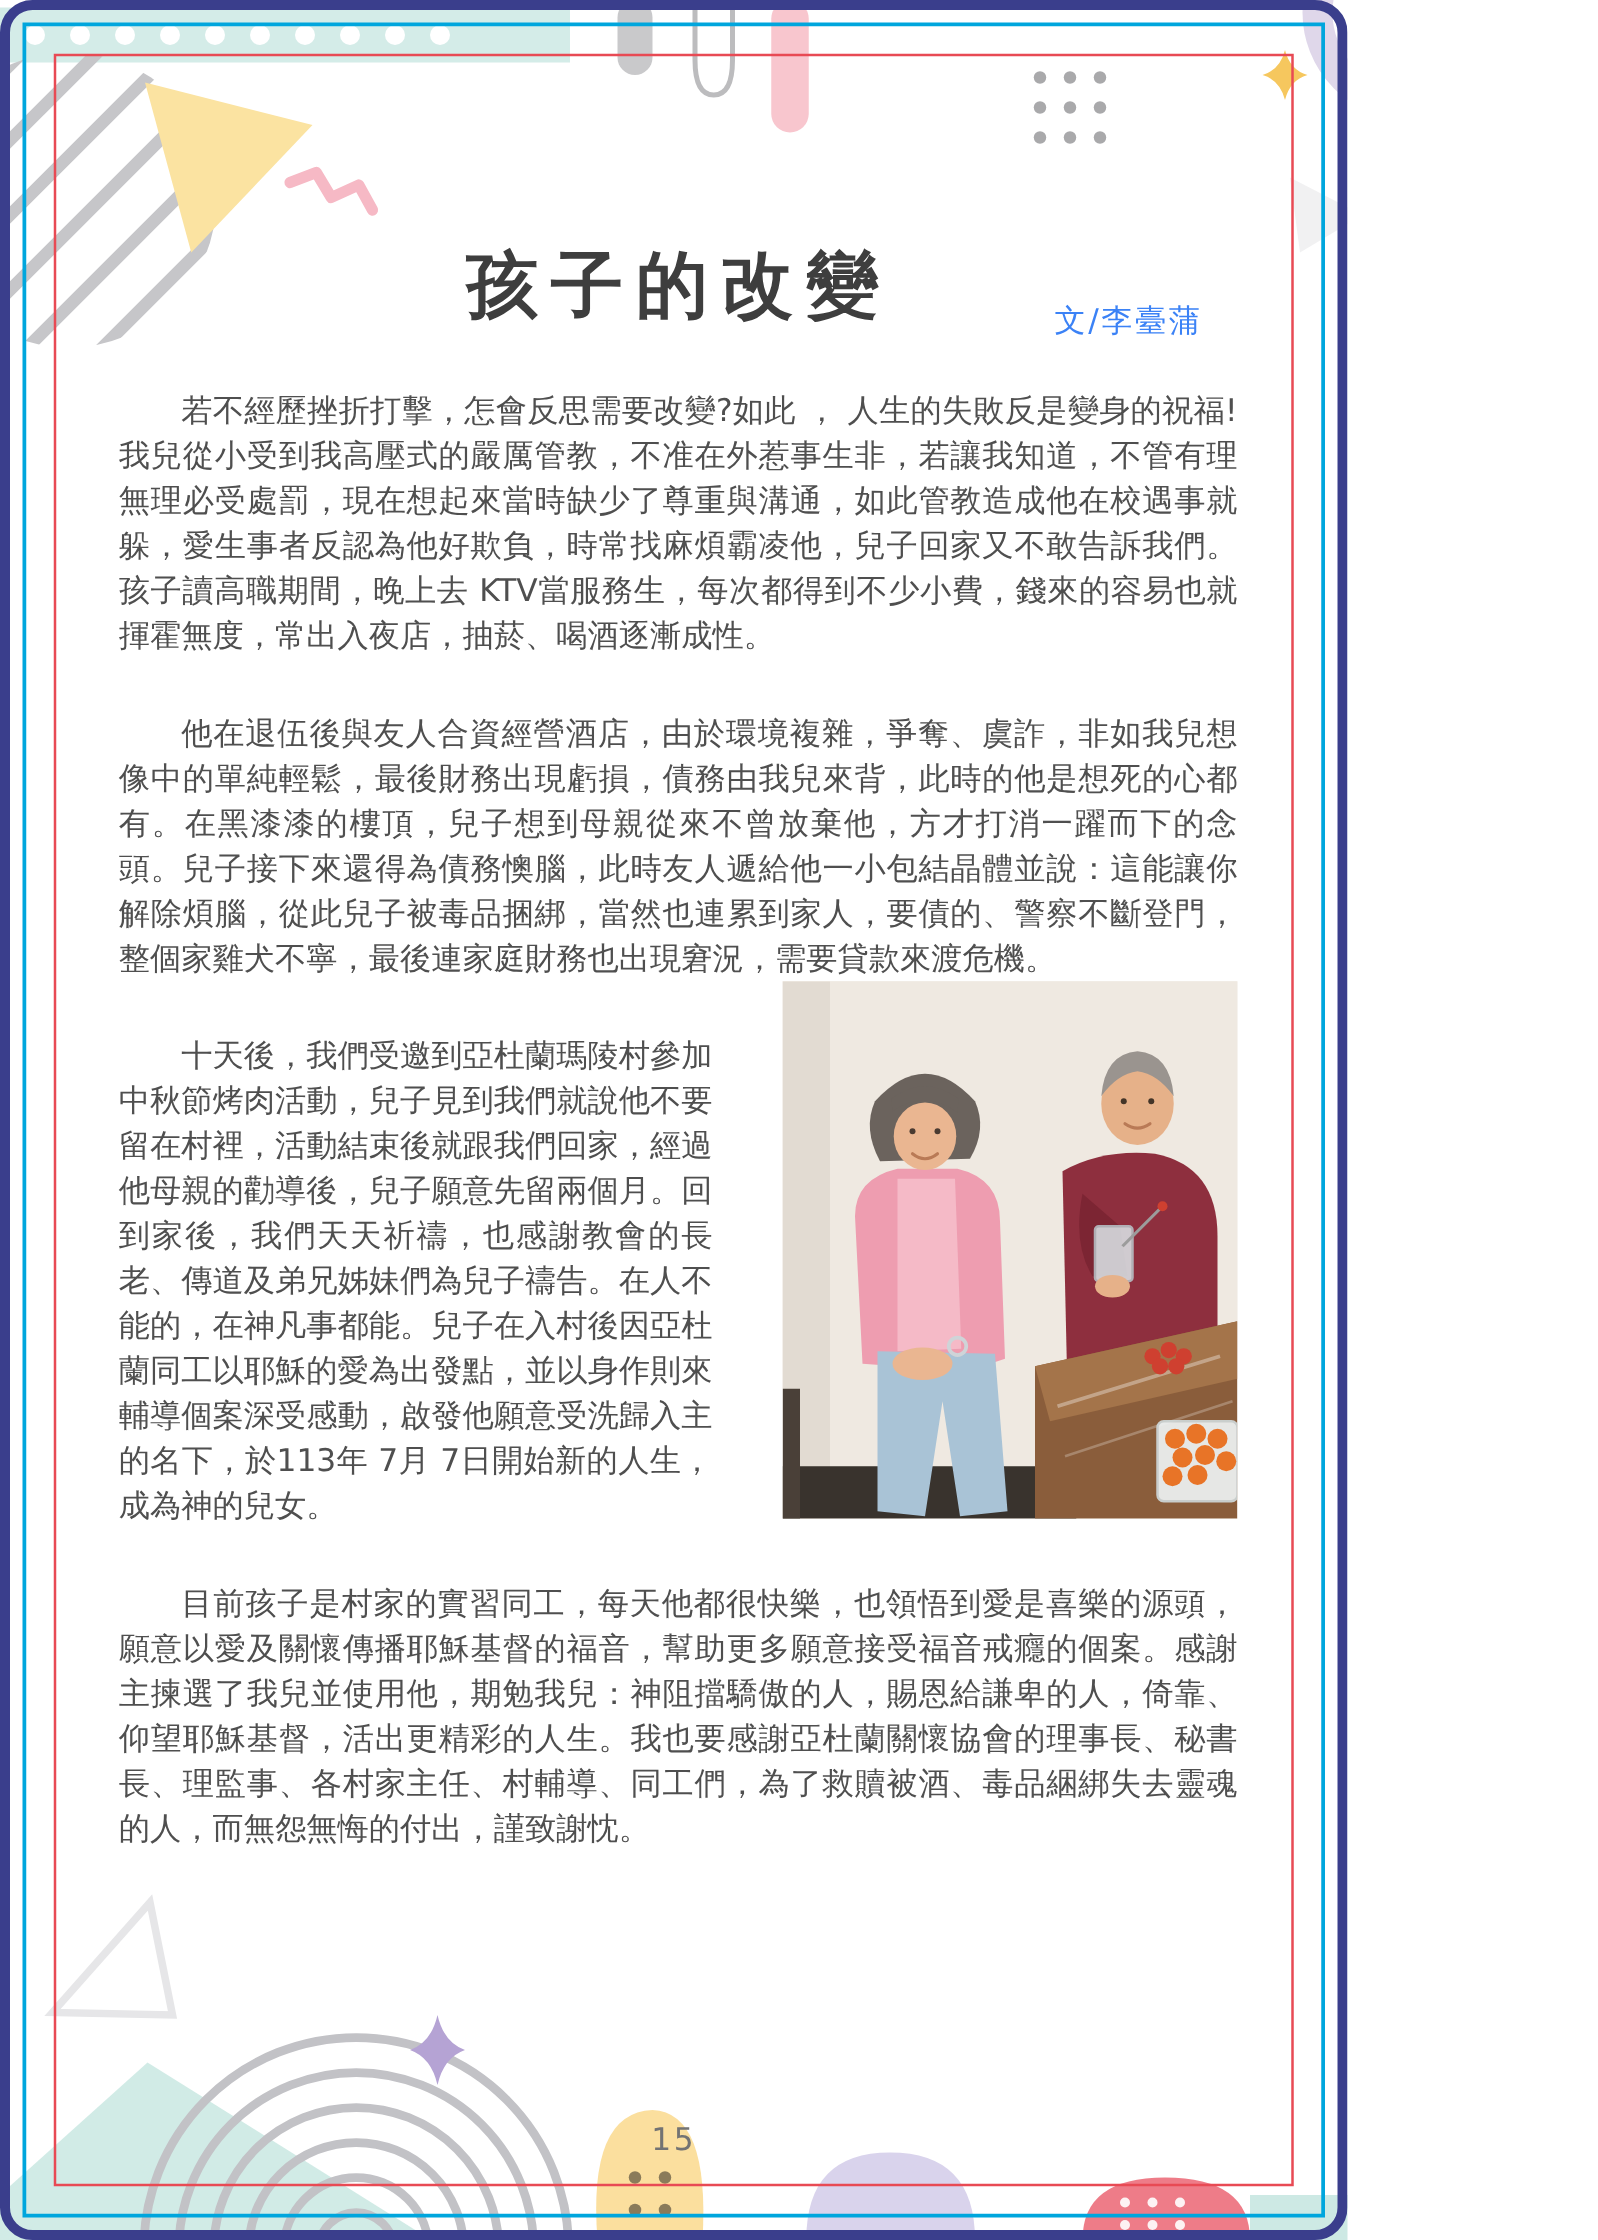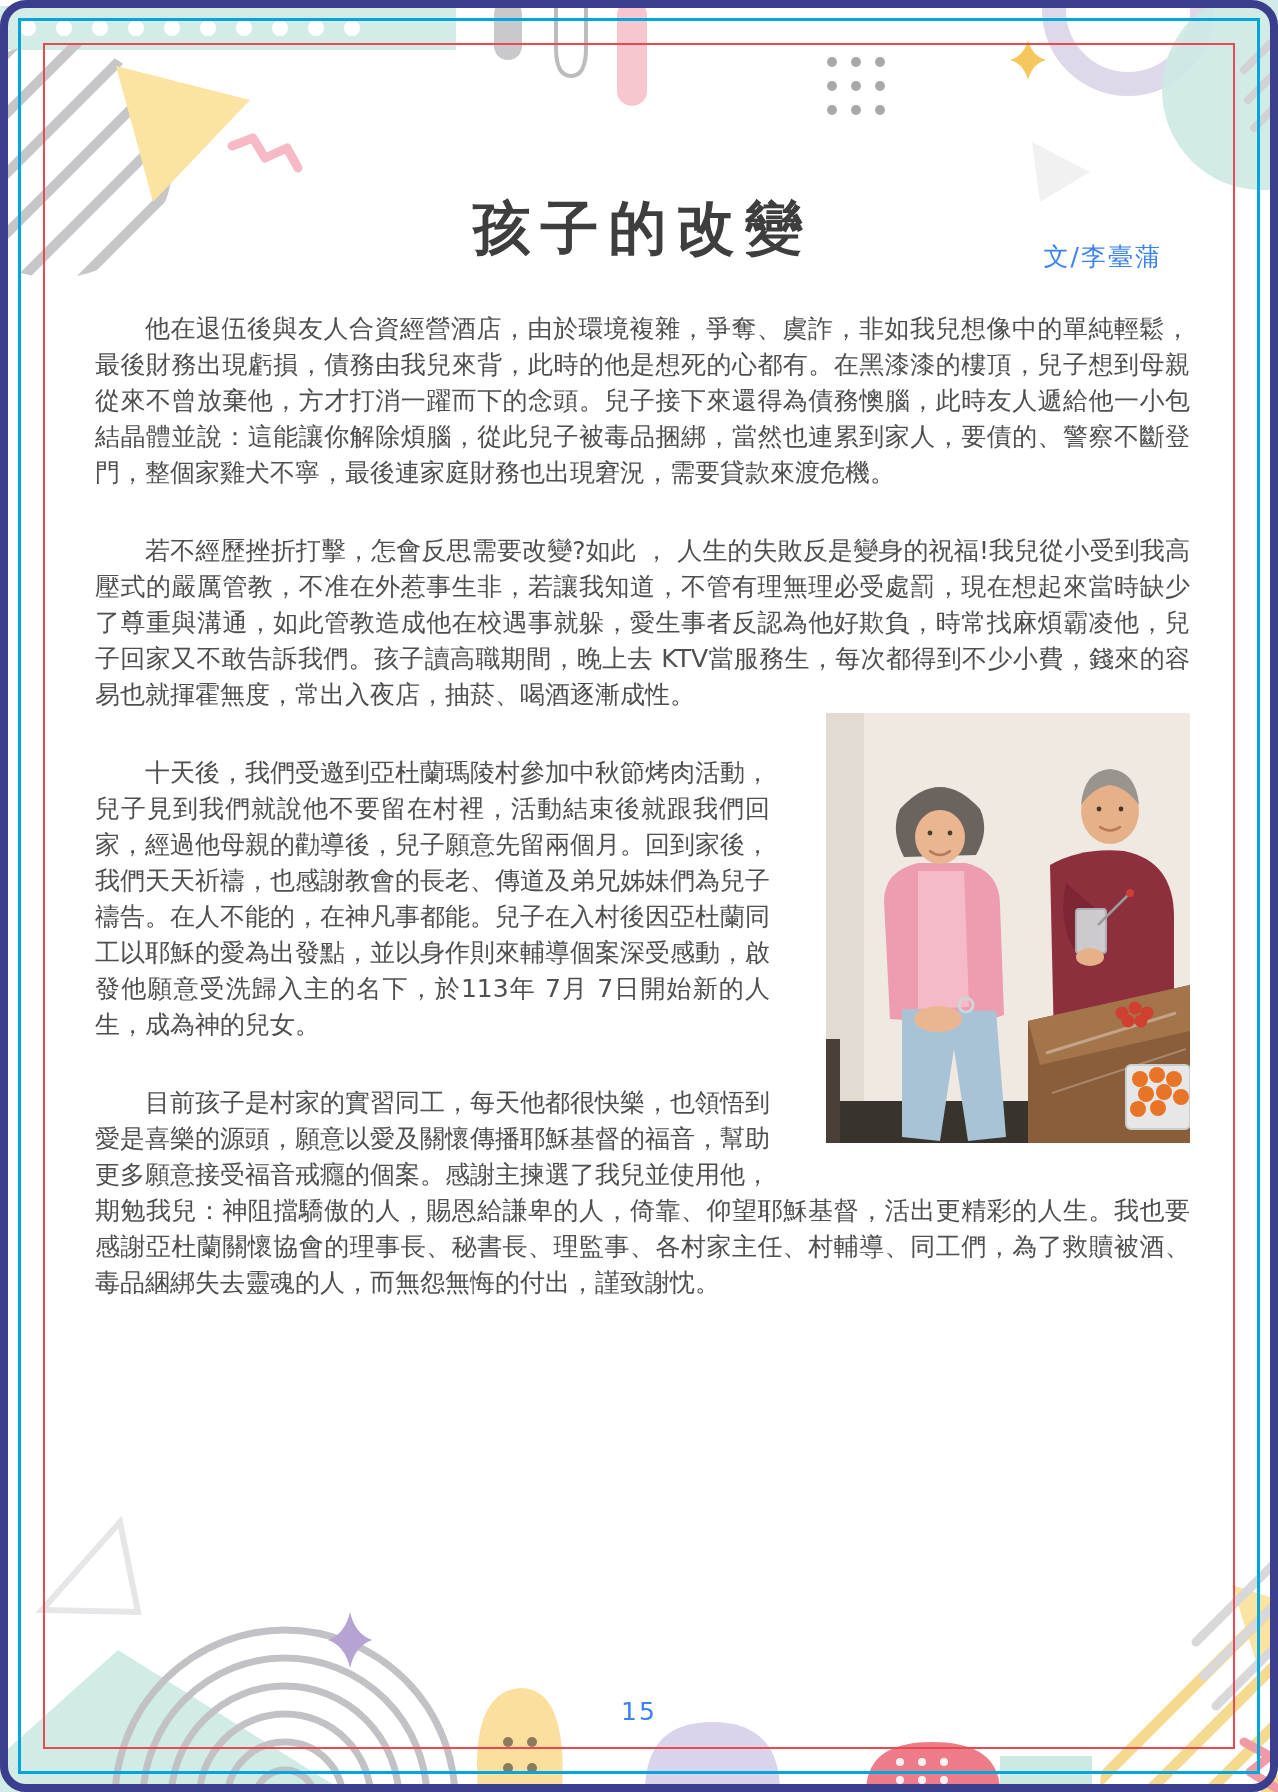--- a/index.html
+++ b/index.html
@@ -1,19 +1,20 @@
 <!DOCTYPE html>
 <html><head>
 <meta charset="utf-8">
 <style>
   html,body{margin:0;padding:0;background:#ffffff;}
   .page{
-    position:relative;width:1278px;height:1792px;background:#ffffff;
+    position:relative;width:1050px;height:1792px;background:#ffffff;
     overflow:hidden;
     font-family:"DejaVu Sans","Liberation Sans",sans-serif;
+    padding-left:28px;
   }
   
   .deco{position:absolute;inset:0;z-index:1;pointer-events:none;}
   
   .frame-navy{position:absolute;inset:0;border:8px solid #3a3e8c;border-radius:26px;z-index:4;pointer-events:none;}
   .frame-cyan{position:absolute;inset:18px;border:3px solid #00a6dd;z-index:4;pointer-events:none;}
   .frame-red{position:absolute;inset:43px;border:2px solid #e84a54;z-index:4;pointer-events:none;}
   
   .content{position:absolute;left:95px;right:88px;top:192px;z-index:3;}
   .header{position:relative;margin-bottom:46px;}
@@ -26,21 +27,21 @@
   }
   .article{font-size:25px;line-height:36px;color:#4f4f4f;text-align:justify;}
   .article p{margin:0 0 42px 0;text-indent:2em;}
   .photo-float{
     float:right;width:420px;height:472px;margin:-42px 0 0 0;
     display:flex;justify-content:flex-end;align-items:flex-start;
   }
   .photo-box{width:364px;height:430px;overflow:hidden;background:#efe9e1;}
   .page-number{
     position:absolute;left:0;right:0;bottom:66px;text-align:center;
-    font-size:25px;color:#3b82f6;z-index:3;letter-spacing:2px;
+    font-size:25px;color:#737373;z-index:3;letter-spacing:2px;
   }
 </style>
 </head>
 <body>
 
 <div class="page">
 
   <svg class="deco" width="1278" height="1792" viewBox="0 0 1278 1792">
 
     <g>
@@ -170,22 +171,22 @@
     </g>
   </svg>
 
   <div class="content">
     <div class="header">
       <h1 class="title">孩子的改變</h1>
       <div class="byline">文/李臺蒲</div>
     </div>
 
     <div class="article">
+      <p>若不經歷挫折打擊，怎會反思需要改變?如此 ， 人生的失敗反是變身的祝福!我兒從小受到我高壓式的嚴厲管教，不准在外惹事生非，若讓我知道，不管有理無理必受處罰，現在想起來當時缺少了尊重與溝通，如此管教造成他在校遇事就躲，愛生事者反認為他好欺負，時常找麻煩霸凌他，兒子回家又不敢告訴我們。孩子讀高職期間，晚上去 KTV當服務生，每次都得到不少小費，錢來的容易也就揮霍無度，常出入夜店，抽菸、喝酒逐漸成性。</p>
       <p>他在退伍後與友人合資經營酒店，由於環境複雜，爭奪、虞詐，非如我兒想像中的單純輕鬆，最後財務出現虧損，債務由我兒來背，此時的他是想死的心都有。在黑漆漆的樓頂，兒子想到母親從來不曾放棄他，方才打消一躍而下的念頭。兒子接下來還得為債務懊腦，此時友人遞給他一小包結晶體並說：這能讓你解除煩腦，從此兒子被毒品捆綁，當然也連累到家人，要債的、警察不斷登門，整個家雞犬不寧，最後連家庭財務也出現窘況，需要貸款來渡危機。</p>
-      <p>若不經歷挫折打擊，怎會反思需要改變?如此 ， 人生的失敗反是變身的祝福!我兒從小受到我高壓式的嚴厲管教，不准在外惹事生非，若讓我知道，不管有理無理必受處罰，現在想起來當時缺少了尊重與溝通，如此管教造成他在校遇事就躲，愛生事者反認為他好欺負，時常找麻煩霸凌他，兒子回家又不敢告訴我們。孩子讀高職期間，晚上去 KTV當服務生，每次都得到不少小費，錢來的容易也就揮霍無度，常出入夜店，抽菸、喝酒逐漸成性。</p>
 
       <div class="photo-float">
         <div class="photo-box">
           <svg width="364" height="430" viewBox="0 0 364 430">
             <rect width="364" height="430" fill="#efe9e1"></rect>
             <rect width="38" height="430" fill="#e2dbd2"></rect>
             <rect x="0" y="388" width="235" height="42" fill="#39332d"></rect>
             <rect x="0" y="326" width="14" height="104" fill="#4a4038"></rect>
 
             <g>

